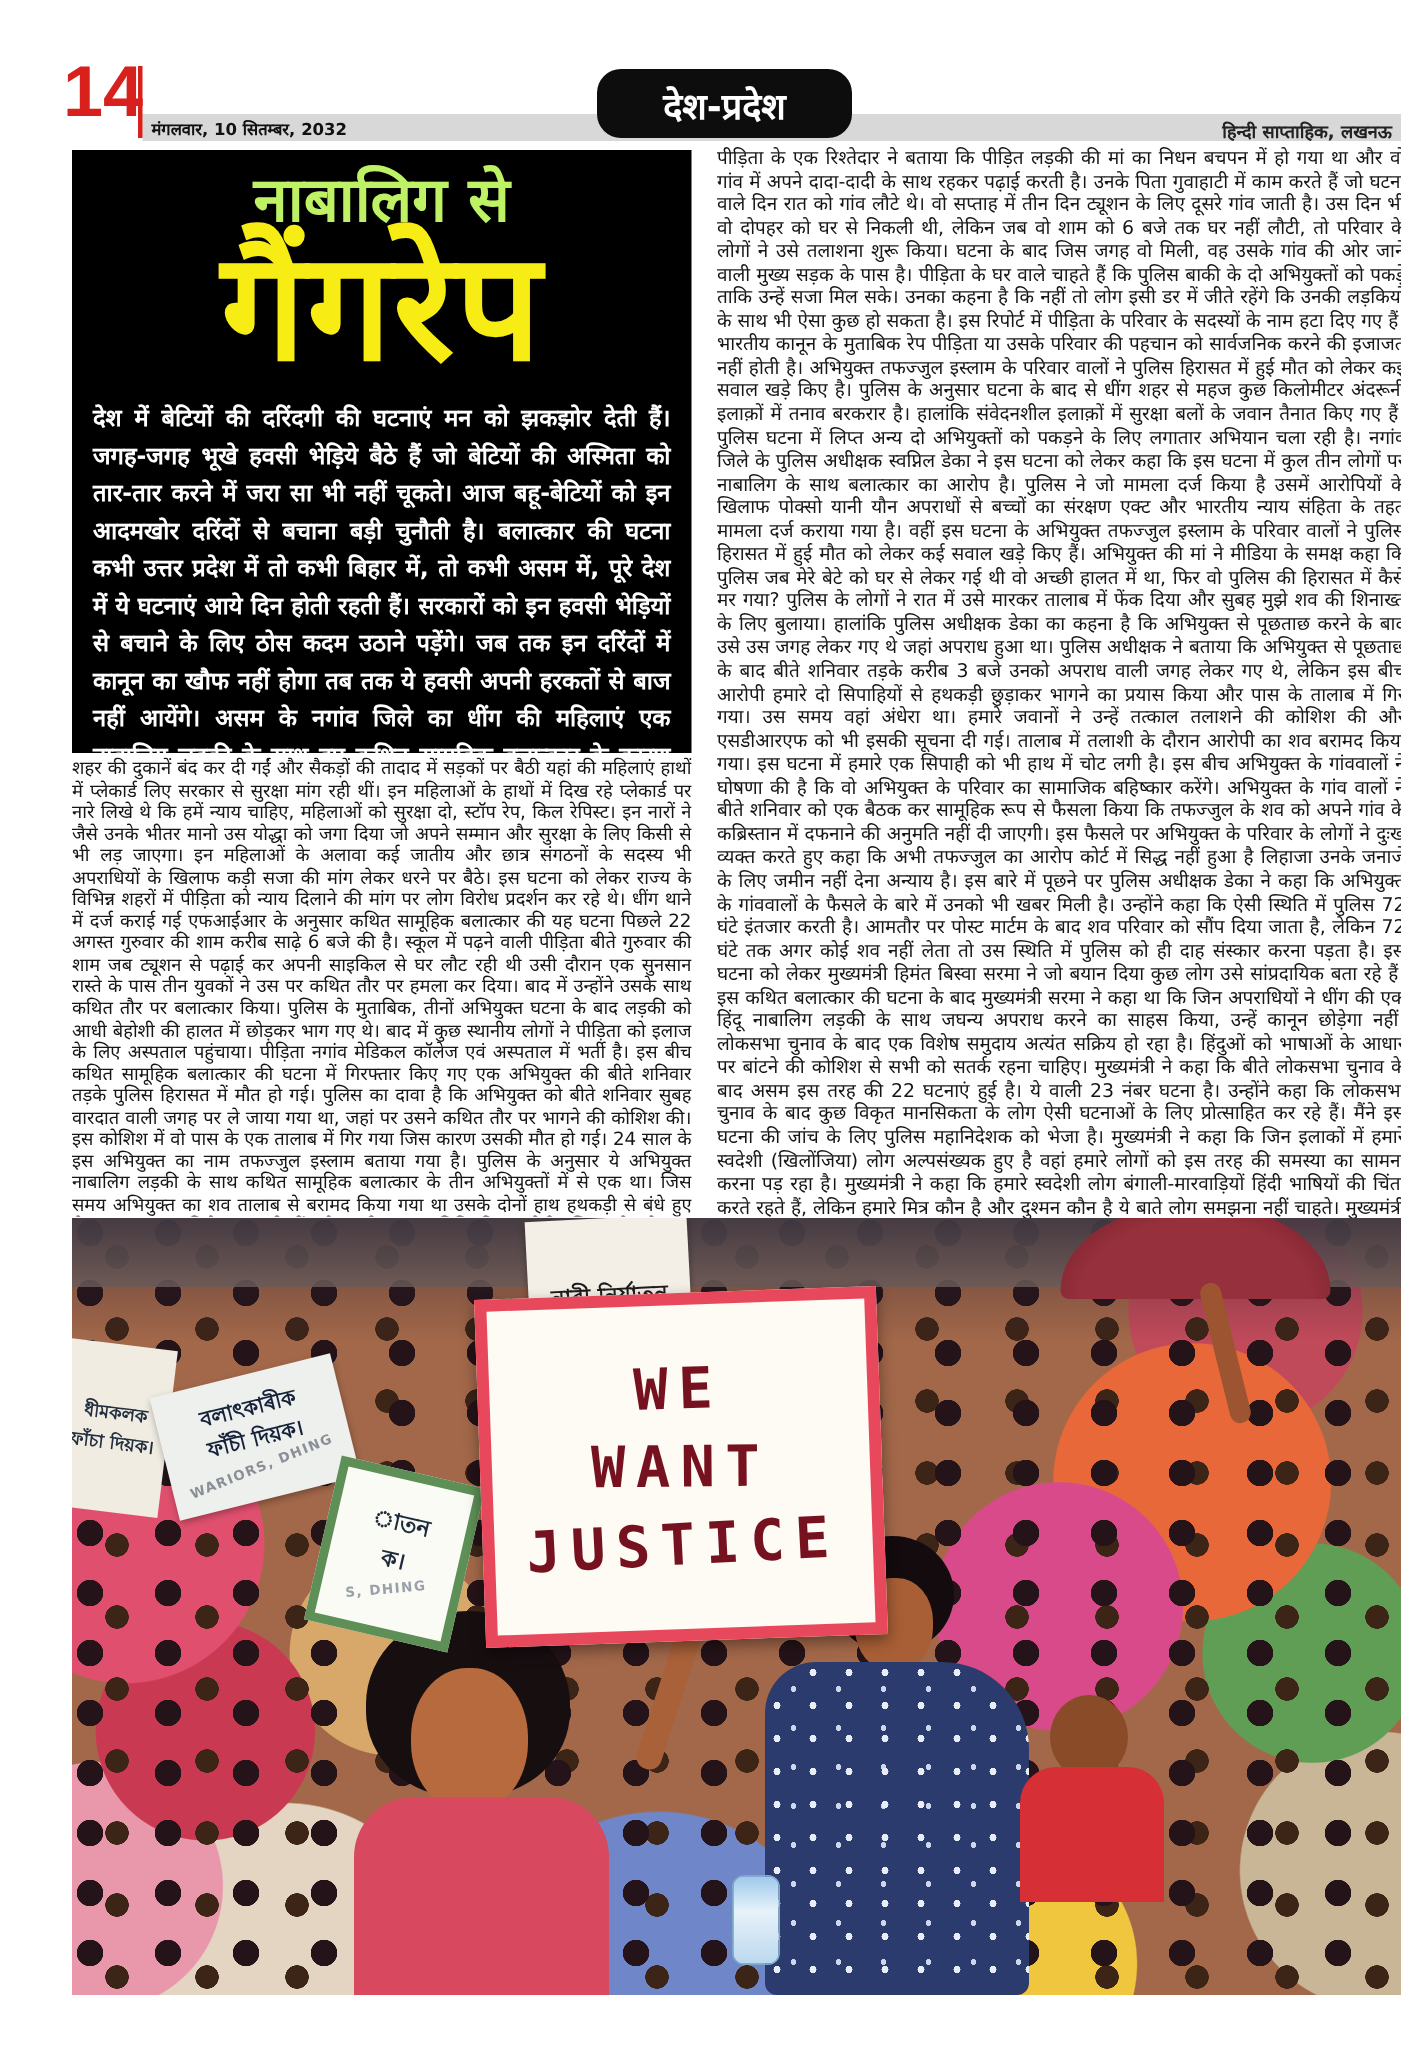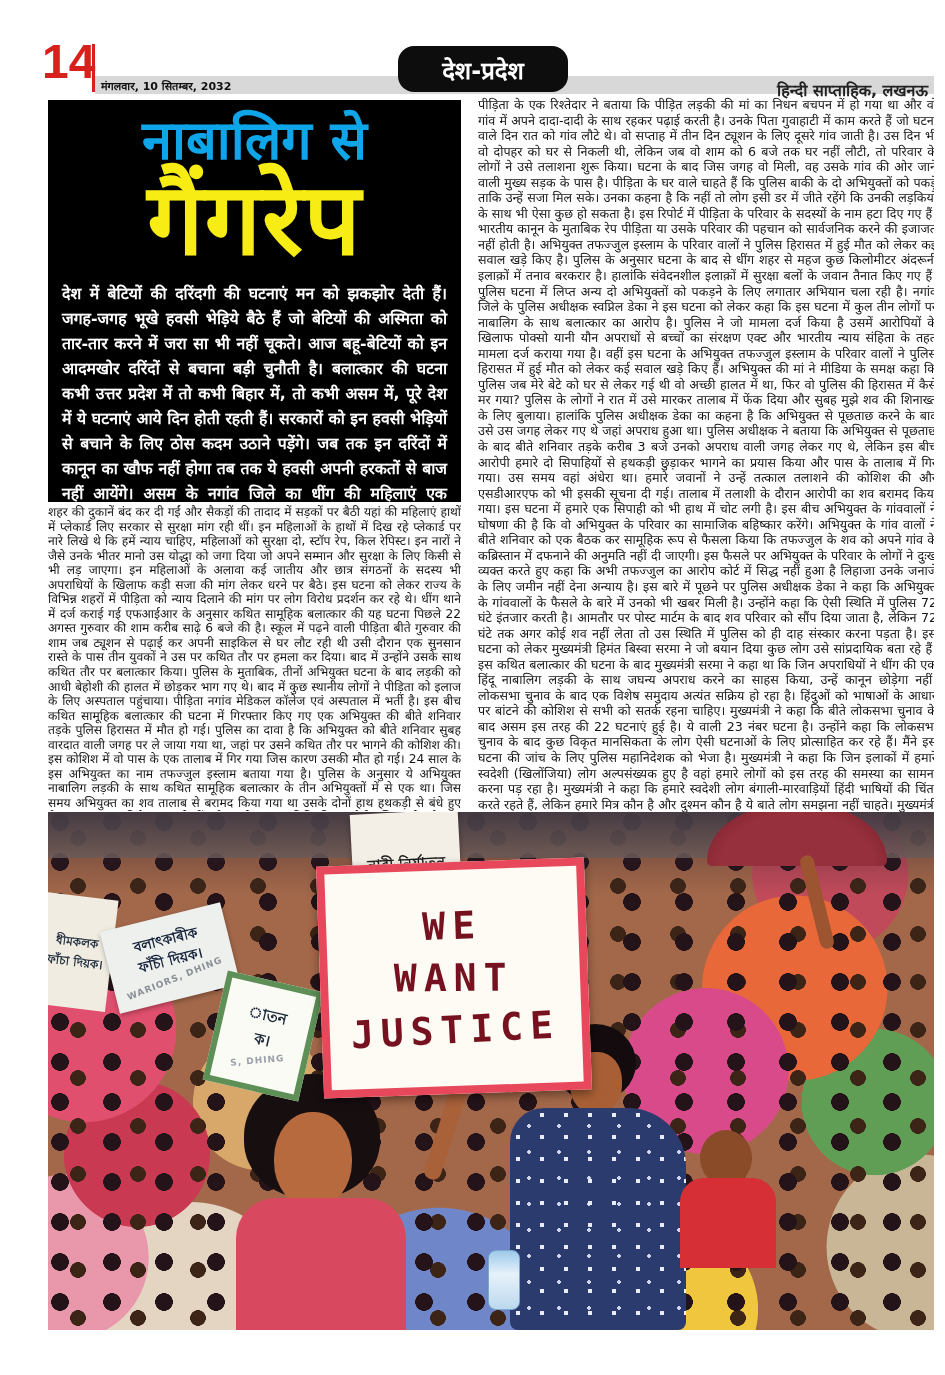--- a/index.html
+++ b/index.html
@@ -8,26 +8,26 @@
 
   
   .gray-strip{position:absolute;left:95px;top:76px;width:845px;height:18px;background:#d8d8d8;}
   .pagenum{position:absolute;left:42px;top:38px;font-family:"Liberation Sans",sans-serif;
            font-size:48px;font-weight:800;color:#d8201d;line-height:1;}
   .red-rule{position:absolute;left:92px;top:44px;width:3px;height:48px;background:#d8201d;}
   .date-line{position:absolute;left:101px;top:78px;font-size:11px;font-weight:700;color:#111;}
   .section-pill{position:absolute;left:398px;top:46px;width:170px;height:46px;background:#0d0d0d;
                 border-radius:16px;display:flex;align-items:center;justify-content:center;
                 color:#fff;font-size:24px;font-weight:800;}
-  .masthead{position:absolute;right:6px;top:79px;font-size:16px;font-weight:700;color:#222;}
+  .masthead{position:absolute;right:6px;top:79px;font-size:12px;font-weight:700;color:#222;}
 
   
   .black-box{position:absolute;left:48px;top:100px;width:413px;height:402px;background:#000;
              box-sizing:border-box;padding:10px 13px 0 13px;}
-  .kicker{color:#0ea5e9;font-size:54px;font-weight:800;text-align:center;line-height:1.15;}
+  .kicker{color:#bef264;font-size:41px;font-weight:800;text-align:center;line-height:1.15;}
   .headline{color:#f7ec13;font-size:100px;font-weight:800;text-align:center;line-height:1.08;
             letter-spacing:1px;margin-top:-6px;}
   .lede{color:#ffffff;font-size:15.8px;font-weight:700;line-height:1.58;text-align:justify;
         margin:8px 1px 12px 1px;}
 
   
   .left-body{position:absolute;left:48px;top:505px;width:413px;height:306px;overflow:hidden;
              font-size:12.2px;line-height:14.55px;text-align:justify;color:#151515;}
   .right-body{position:absolute;left:478px;top:97px;width:459px;height:716px;overflow:hidden;
               font-size:12.6px;line-height:15.55px;text-align:justify;color:#151515;}

